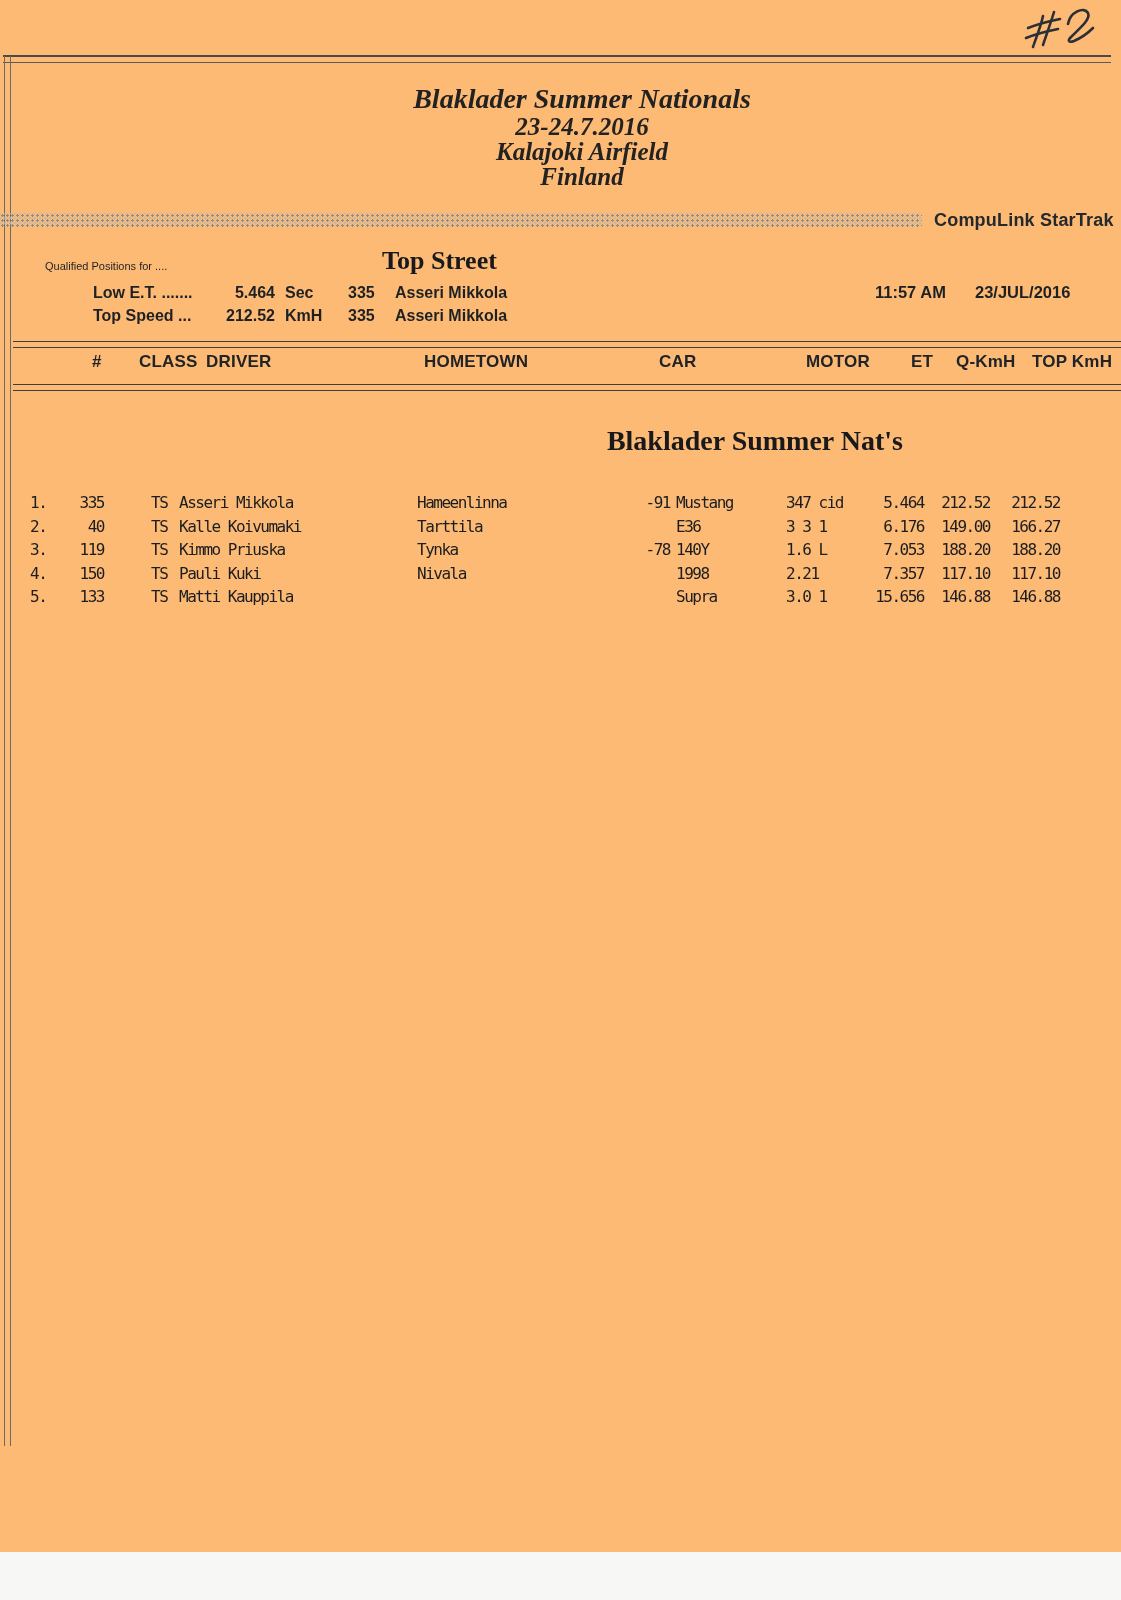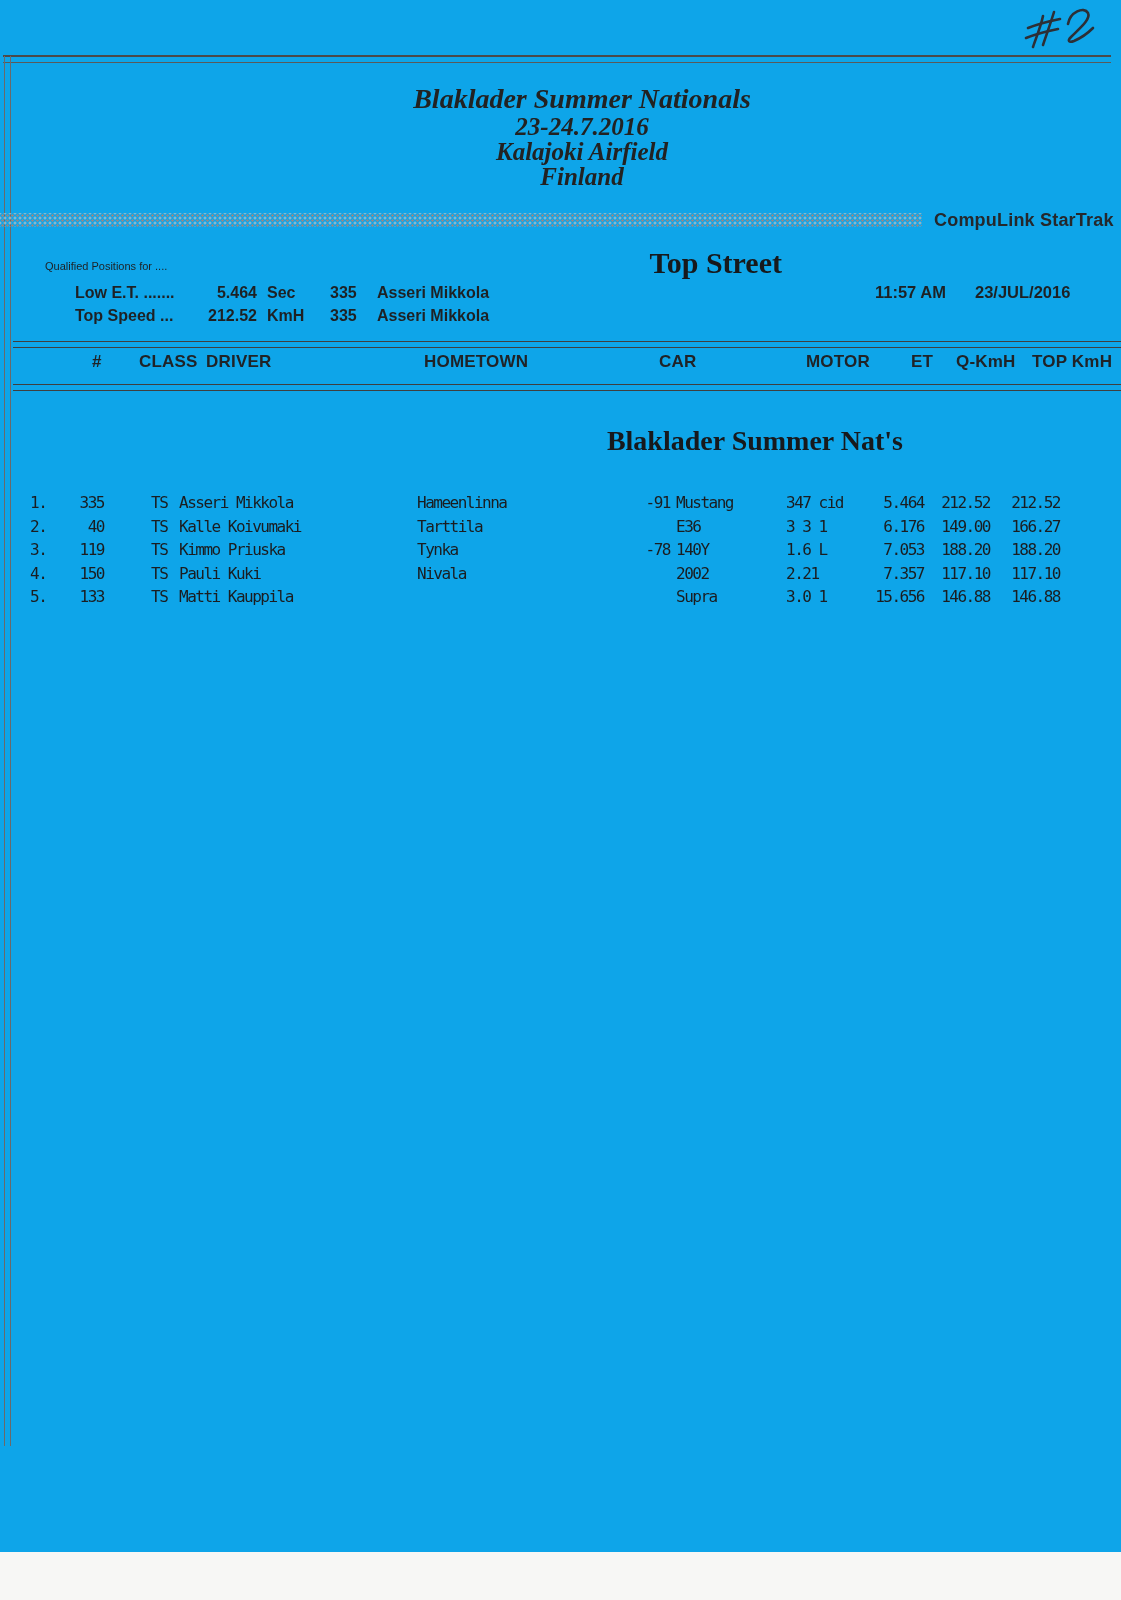--- a/index.html
+++ b/index.html
@@ -1,17 +1,17 @@
 <!DOCTYPE html>
 <html><head>
 <meta charset="utf-8">
 <style>
   html,body{margin:0;padding:0;}
   body{width:1121px;height:1600px;position:relative;background:#fdfdfc;overflow:hidden;}
-  .page{position:absolute;inset:0;background:#0ea5e9;}
+  .page{position:absolute;inset:0;background:#fdba74;padding-left:18px;}
   
   .top-border{position:absolute;left:3px;top:55px;width:1108px;height:5px;
     border-top:2.2px solid #4a4a4a;border-bottom:1.6px solid #5a5a5a;}
   .left-border{position:absolute;left:4px;top:56px;height:1390px;width:5px;
     border-left:1.8px solid #6a6a6a;border-right:1.8px solid #6a6a6a;}
   
   .dotted-band{position:absolute;left:0;top:213px;width:922px;height:14px;
     background-image:radial-gradient(circle,#878c90 1px,transparent 1.35px),
                      radial-gradient(circle,#b5babd 1px,transparent 1.35px);
     background-size:5px 5px,5px 5px;background-position:0 0,2.5px 2.5px;}
@@ -24,22 +24,22 @@
   
   .sans{font-family:"Liberation Sans",sans-serif;color:#1e2124;}
   .q-title{position:absolute;left:45px;top:260px;font-size:11px;font-weight:400;}
   .q-line{position:absolute;height:20px;font-size:16px;font-weight:600;}
   .q-line span{position:absolute;top:0;white-space:pre;}
   .ql-label{left:75px;}
   .ql-value{left:172px;width:85px;text-align:right;}
   .ql-unit{left:267px;}
   .ql-num{left:330px;}
   .ql-name{left:377px;}
-  .class-title{position:absolute;left:382px;top:246px;width:400px;text-align:right;
-    font-family:"Liberation Serif",serif;font-weight:700;font-size:30px;color:#17191c;}
+  .class-title{position:absolute;left:382px;top:246px;width:400px;text-align:left;
+    font-family:"Liberation Serif",serif;font-weight:700;font-size:26px;color:#17191c;}
   .stamp-time{position:absolute;left:875px;top:283px;font-size:16.5px;font-weight:600;}
   .stamp-date{position:absolute;left:975px;top:283px;font-size:16.5px;font-weight:700;}
   
   .rule{position:absolute;left:13px;right:0;height:4.5px;
     border-top:1.8px solid #3f3f3f;border-bottom:1.8px solid #3f3f3f;}
   .rule-a{top:341px;}
   .rule-b{top:384px;}
   .col-head{position:absolute;top:352px;font:700 17px "Liberation Sans",sans-serif;color:#202327;letter-spacing:.2px;}
   .ch-pos{left:92px;}.ch-class{left:139px;}.ch-driver{left:206px;}.ch-town{left:424px;}
   .ch-car{left:659px;}.ch-motor{left:806px;}.ch-et{left:911px;}.ch-q{left:956px;}.ch-top{left:1032px;}
@@ -168,21 +168,21 @@
     <span class="cell c-q">188.20</span>
     <span class="cell c-top">188.20</span>
   </div>
   <div class="row" style="top:563.5px;">
     <span class="cell c-pos">4.</span>
     <span class="cell c-num">150</span>
     <span class="cell c-class">TS</span>
     <span class="cell c-driver">Pauli Kuki</span>
     <span class="cell c-town">Nivala</span>
     <span class="cell c-caryear"></span>
-    <span class="cell c-carmodel">2002</span>
+    <span class="cell c-carmodel">1998</span>
     <span class="cell c-motor">2.21</span>
     <span class="cell c-et">7.357</span>
     <span class="cell c-q">117.10</span>
     <span class="cell c-top">117.10</span>
   </div>
   <div class="row" style="top:587px;">
     <span class="cell c-pos">5.</span>
     <span class="cell c-num">133</span>
     <span class="cell c-class">TS</span>
     <span class="cell c-driver">Matti Kauppila</span>

